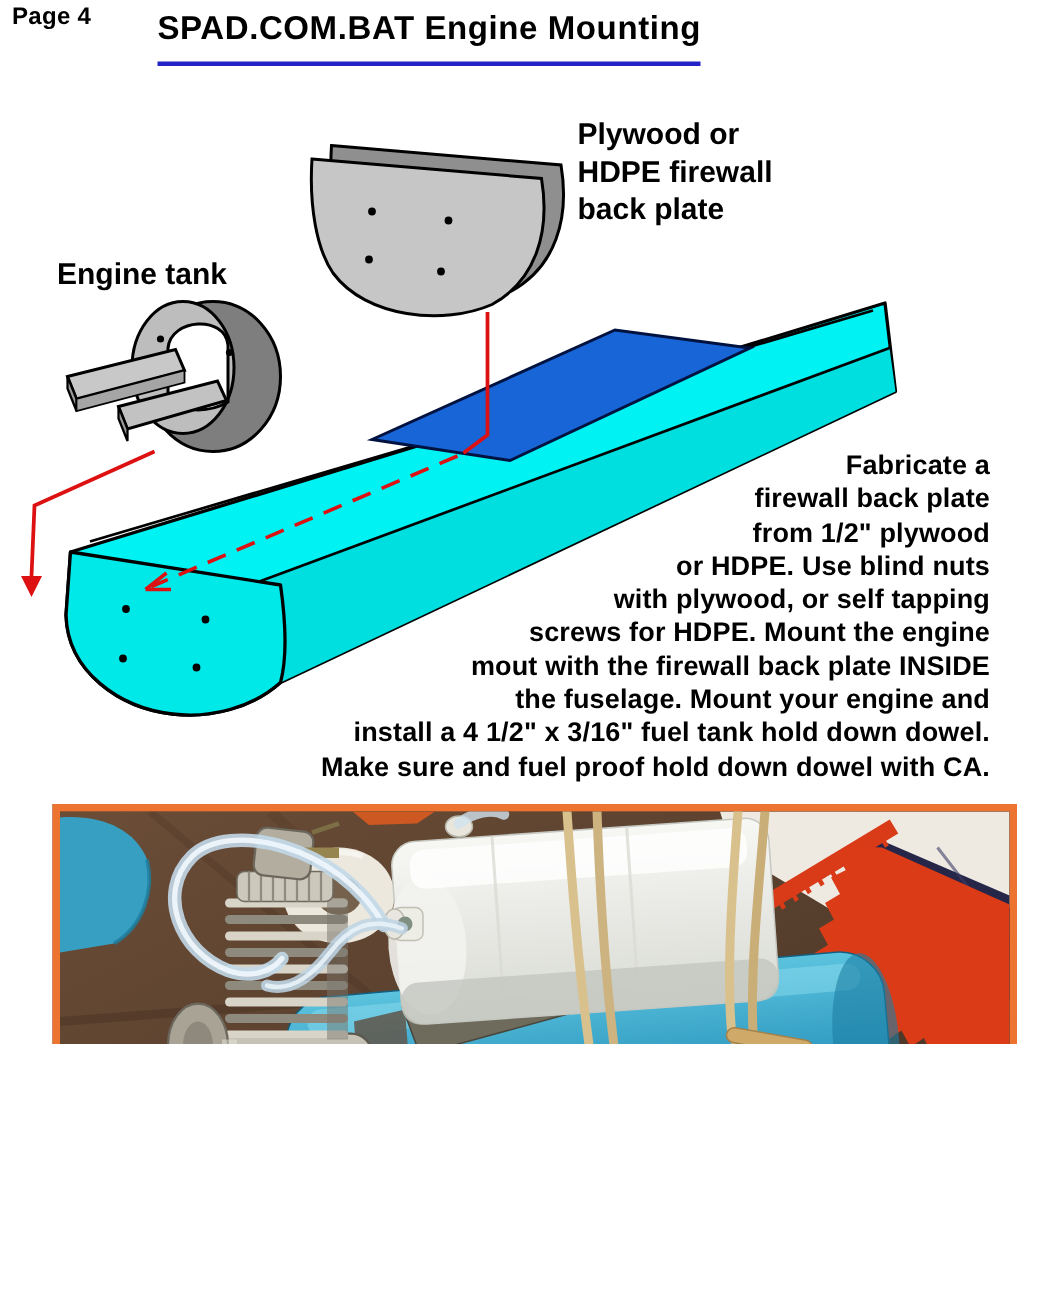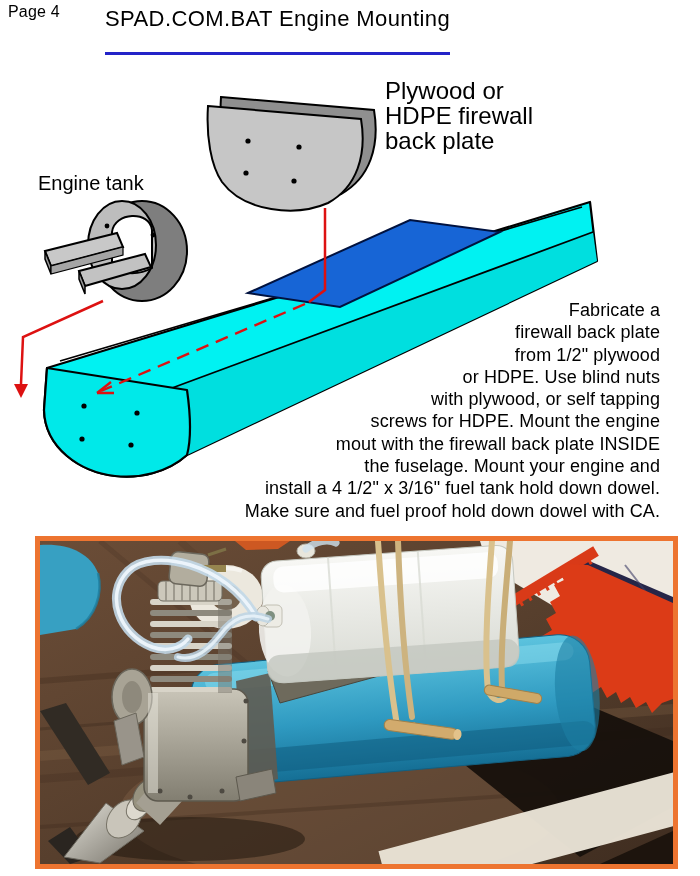--- a/index.html
+++ b/index.html
@@ -1,21 +1,21 @@
 <!DOCTYPE html>
 <html><head>
 <meta charset="utf-8">
 <style>
   html,body{margin:0;padding:0;background:#fff;}
-  #page{position:relative;width:700px;height:876px;background:#ffffff;overflow:hidden;
-        font-family:"Liberation Sans",sans-serif;font-weight:normal;color:#000;}
+  #page{position:relative;width:700px;height:696px;background:#ffffff;overflow:hidden;
+        font-family:"Liberation Sans",sans-serif;font-weight:bold;color:#000;}
   .page-label{position:absolute;left:8px;top:3px;font-size:16px;letter-spacing:0.2px;}
   .doc-title{position:absolute;left:105px;top:6px;font-size:22px;letter-spacing:0.4px;
-             border-bottom:3px solid #2323C8;padding-bottom:20px;}
-  .backplate-label{position:absolute;left:385px;top:78px;font-size:24px;line-height:25px;white-space:pre-line;}
+             border-bottom:3px solid #2323C8;padding-bottom:9px;}
+  .backplate-label{position:absolute;left:385px;top:78px;font-size:20px;line-height:25px;white-space:pre-line;}
   .mount-label{position:absolute;left:38px;top:172px;font-size:20px;}
   .instructions{position:absolute;left:120px;top:299px;width:540px;text-align:right;
                 font-size:18px;line-height:22.3px;white-space:pre-line;letter-spacing:0.1px;}
   .diagram-svg{position:absolute;left:0;top:55px;}
   .photo-frame{position:absolute;left:35px;top:536px;width:643px;height:333px;
                border:5px solid #ED7430;box-sizing:border-box;background:#5a412f;}
   .photo-frame svg{display:block;}
 </style>
 </head>
 <body>

